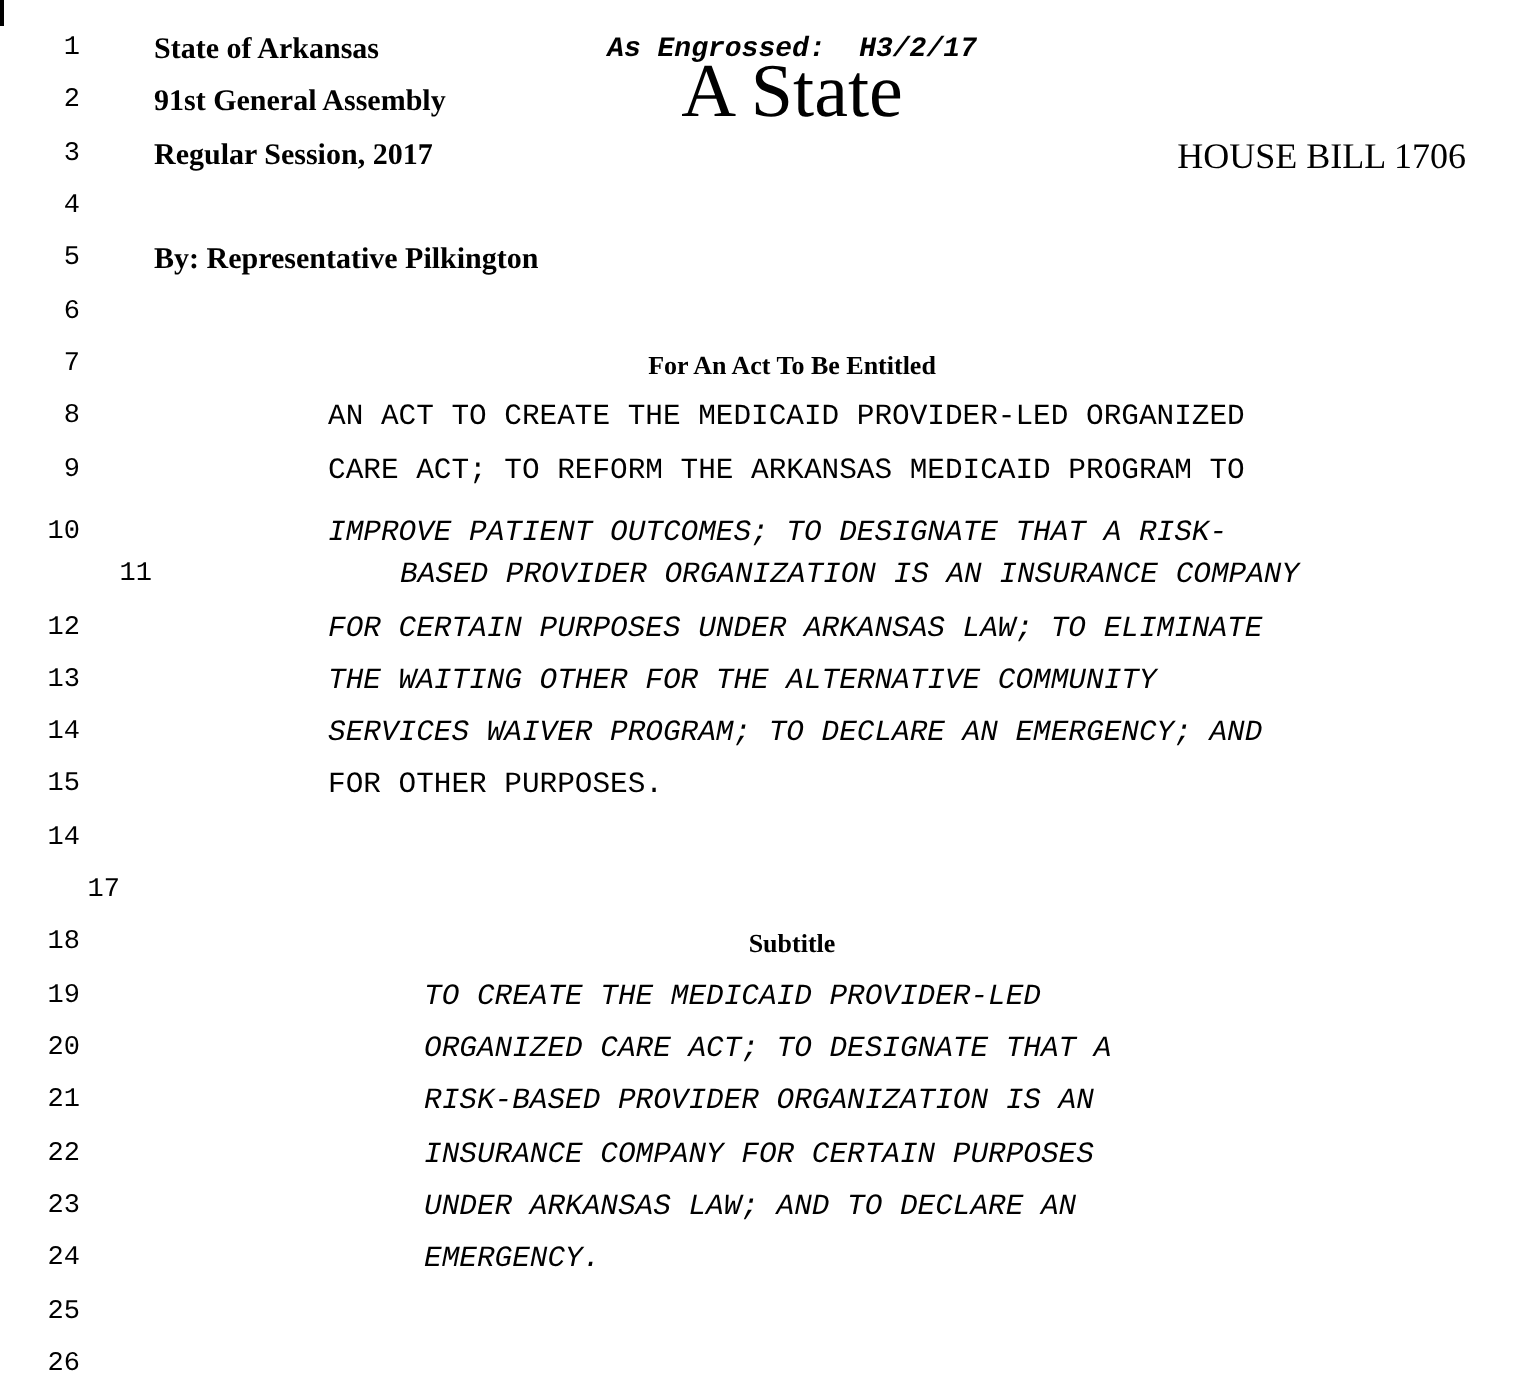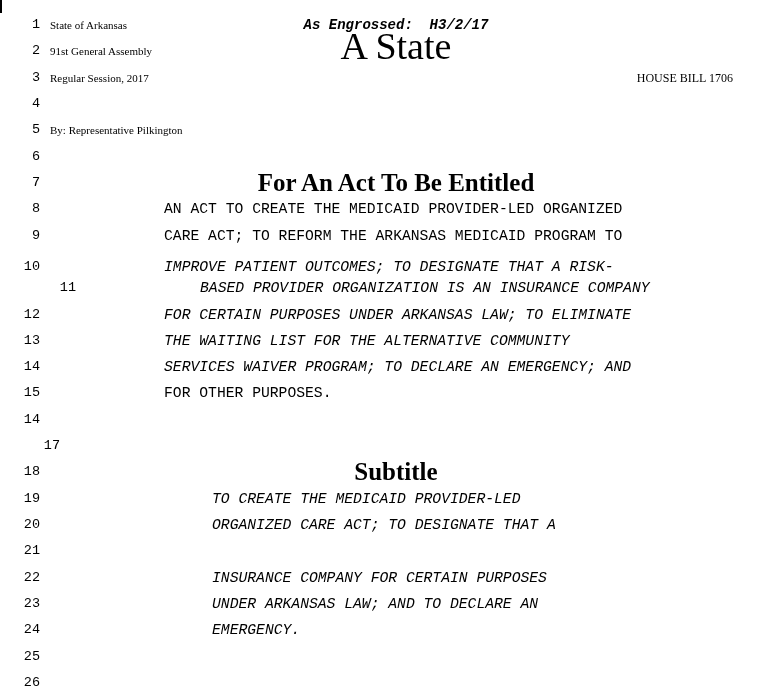--- a/index.html
+++ b/index.html
@@ -37,29 +37,30 @@
     width: 26px;
     text-align: right;
     font-family: "Liberation Mono", monospace;
     font-size: 13.5px;
   }
   .content {
     position: absolute;
     white-space: pre;
   }
   .meta {
-    left: 50px;
-    font-size: 11px;
+    left: 77px;
+    font-size: 15px;
+    font-weight: bold;
   }
   .heading {
     left: 34px;
     width: 724px;
     text-align: center;
     font-weight: bold;
-    font-size: 25px;
+    font-size: 13px;
   }
   .act {
     left: 164px;
     font-family: "Liberation Mono", monospace;
     font-size: 14.7px;
   }
   .sub {
     left: 212px;
     font-family: "Liberation Mono", monospace;
     font-size: 14.7px;
@@ -90,21 +91,21 @@
     text-align: center;
     font-size: 38px;
     line-height: 1;
   }
   .bill-number {
     position: absolute;
     top: 64.6px;
     right: 27px;
     height: 26.32px;
     line-height: 26.32px;
-    font-size: 12px;
+    font-size: 18px;
     margin-left: 12px;
   }
 </style>
 </head>
 <body>
 
 <div class="page">
   <div class="corner-mark" style="background: rgb(0, 0, 0);"></div>
 
   <div class="engrossed">As Engrossed:  H3/2/17</div>
@@ -155,21 +156,21 @@
       <div class="row" style="top: 275.2px; margin-left: 36px;">
         <span class="lnum">11</span>
         <span class="content act it">BASED PROVIDER ORGANIZATION IS AN INSURANCE COMPANY</span>
       </div>
       <div class="row" style="top: 301.52px;">
         <span class="lnum">12</span>
         <span class="content act it">FOR CERTAIN PURPOSES UNDER ARKANSAS LAW; TO ELIMINATE</span>
       </div>
       <div class="row" style="top: 327.84px;">
         <span class="lnum">13</span>
-        <span class="content act it">THE WAITING LIST FOR THE ALTERNATIVE COMMUNITY</span>
+        <span class="content act it">THE WAITING OTHER FOR THE ALTERNATIVE COMMUNITY</span>
       </div>
       <div class="row" style="top: 354.16px;">
         <span class="lnum">14</span>
         <span class="content act it">SERVICES WAIVER PROGRAM; TO DECLARE AN EMERGENCY; AND</span>
       </div>
       <div class="row" style="top: 380.48px;">
         <span class="lnum">15</span>
         <span class="content act">FOR OTHER PURPOSES.</span>
       </div>
       <div class="row" style="top: 406.8px;">
@@ -185,20 +186,21 @@
       <div class="row" style="top: 485.76px;">
         <span class="lnum">19</span>
         <span class="content sub it">TO CREATE THE MEDICAID PROVIDER-LED</span>
       </div>
       <div class="row" style="top: 512.08px;">
         <span class="lnum">20</span>
         <span class="content sub it">ORGANIZED CARE ACT; TO DESIGNATE THAT A</span>
       </div>
       <div class="row" style="top: 538.4px; padding-left: 12px;">
         <span class="lnum">21</span>
+        <span class="content sub it">RISK-BASED PROVIDER ORGANIZATION IS AN</span>
       </div>
       <div class="row" style="top: 564.72px;">
         <span class="lnum">22</span>
         <span class="content sub it">INSURANCE COMPANY FOR CERTAIN PURPOSES</span>
       </div>
       <div class="row" style="top: 591.04px;">
         <span class="lnum">23</span>
         <span class="content sub it">UNDER ARKANSAS LAW; AND TO DECLARE AN</span>
       </div>
       <div class="row" style="top: 617.36px;">

